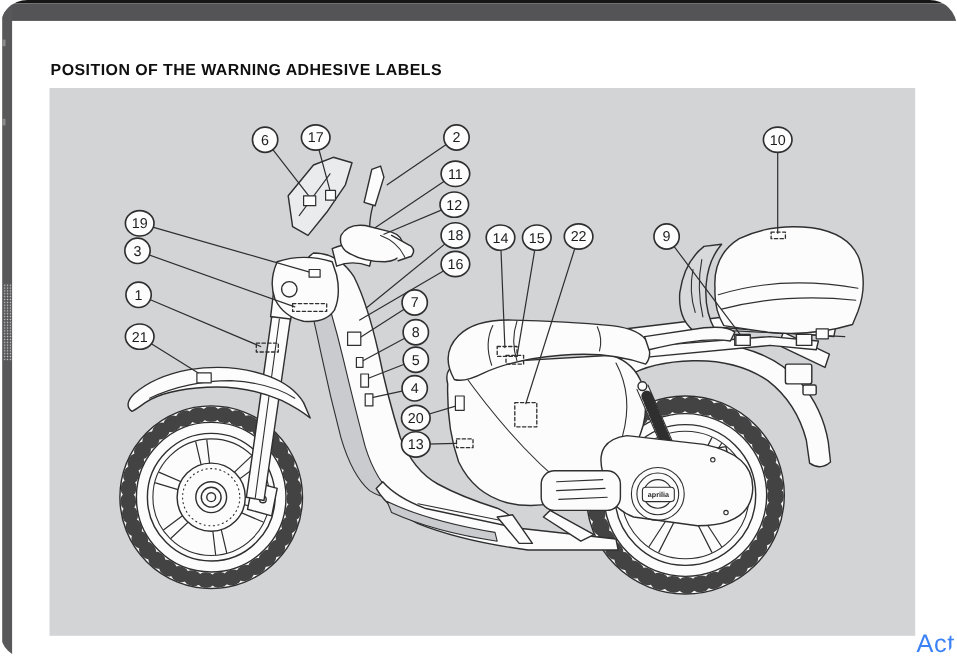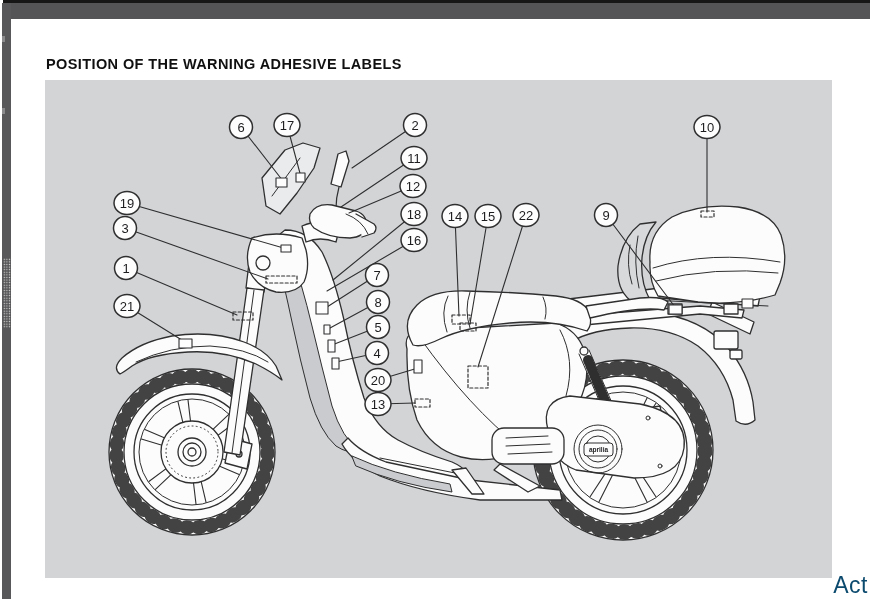--- a/index.html
+++ b/index.html
@@ -1,29 +1,29 @@
 <!DOCTYPE html>
 <html><head>
 <meta charset="utf-8">
 <style>
   html,body{margin:0;padding:0;background:#fff;}
   .screen{position:relative;width:870px;height:599px;background:#fff;overflow:hidden;
-          font-family:"Liberation Sans",sans-serif;}
+          font-family:"Liberation Sans",sans-serif;border-radius:25px;}
   .top-black-line{position:absolute;left:3px;top:0;right:0;height:3px;background:#161616;}
   .top-bar{position:absolute;left:3px;top:3px;right:0;height:16px;background:#545457;}
   .left-strip{position:absolute;left:2px;top:3px;width:9px;bottom:0;background:#58585a;}
   .strip-tick{position:absolute;left:0;width:3px;height:6px;background:#8a8a8c;}
   .scroll-grip{position:absolute;left:1px;top:255px;width:8px;height:70px;
     background-image:radial-gradient(#d2d2d2 0.7px, transparent 0.9px);
     background-size:2.6px 2.6px;}
   .page-title{position:absolute;left:46px;top:46px;font-size:14.5px;font-weight:bold;
     color:#101010;letter-spacing:0.4px;white-space:nowrap;}
   .figure-panel{position:absolute;left:45px;top:80px;width:787px;height:498px;background:#d2d4d6;}
   .figure-panel svg{display:block;}
-  .watermark{position:absolute;right:2px;top:572px;font-size:23px;color:#0c4a6e;letter-spacing:0.5px;}
+  .watermark{position:absolute;right:2px;top:572px;font-size:23px;color:#3b82f6;letter-spacing:0.5px;}
   text.callout-num{font-family:"Liberation Sans",sans-serif;font-size:13px;fill:#1d1d1f;}
   text.badge-text{font-family:"Liberation Sans",sans-serif;font-size:6.5px;font-weight:bold;fill:#1d1d1f;}
 </style>
 </head>
 <body>
 
 <div class="screen">
   <div class="top-black-line"></div>
   <div class="top-bar"></div>
   <div class="left-strip">

